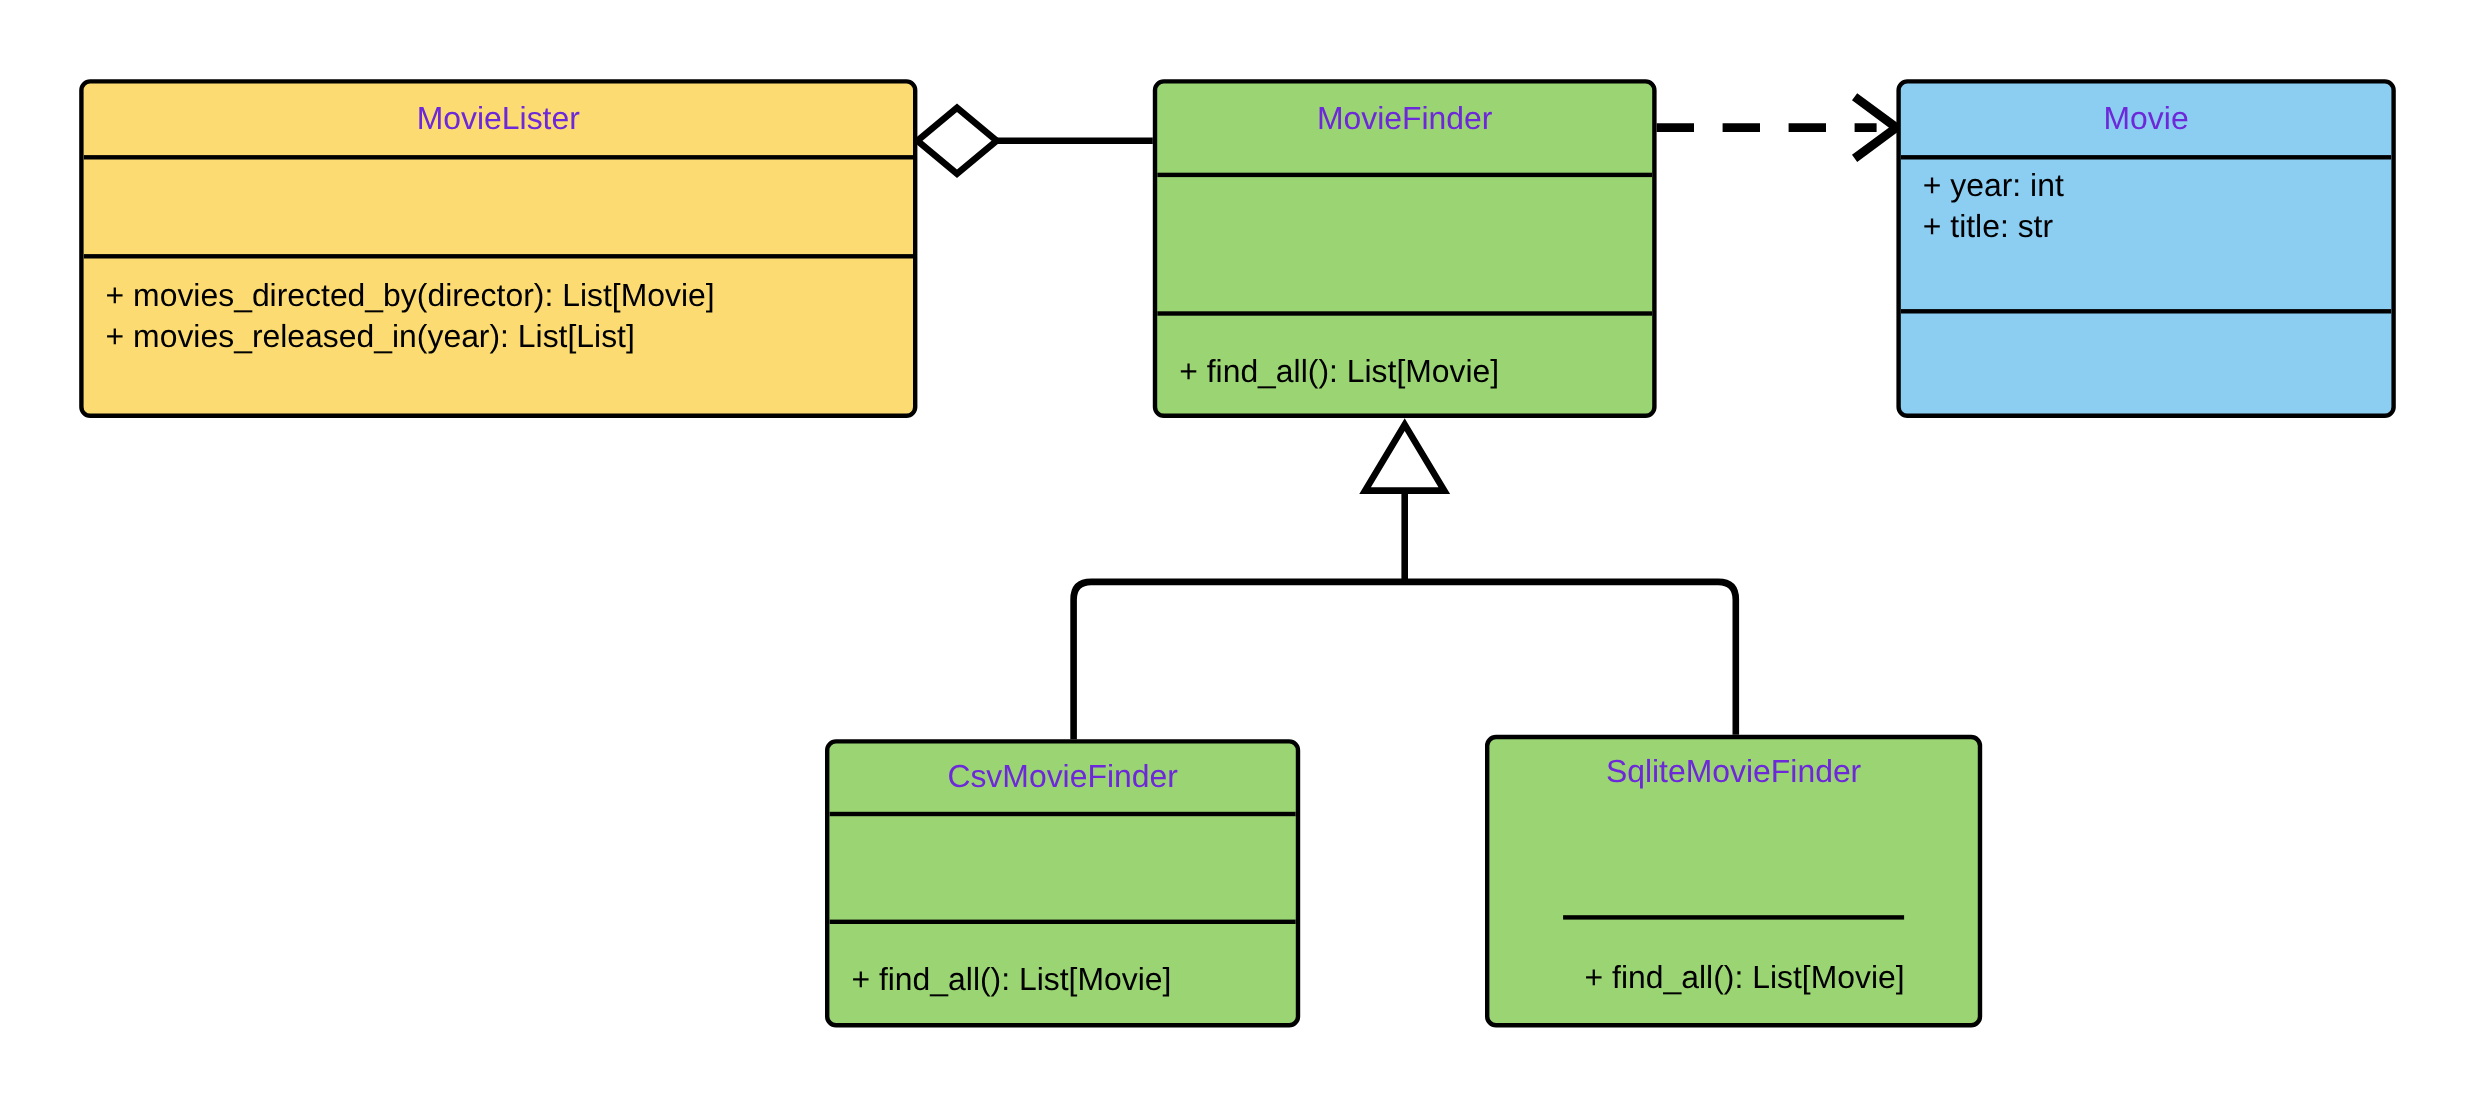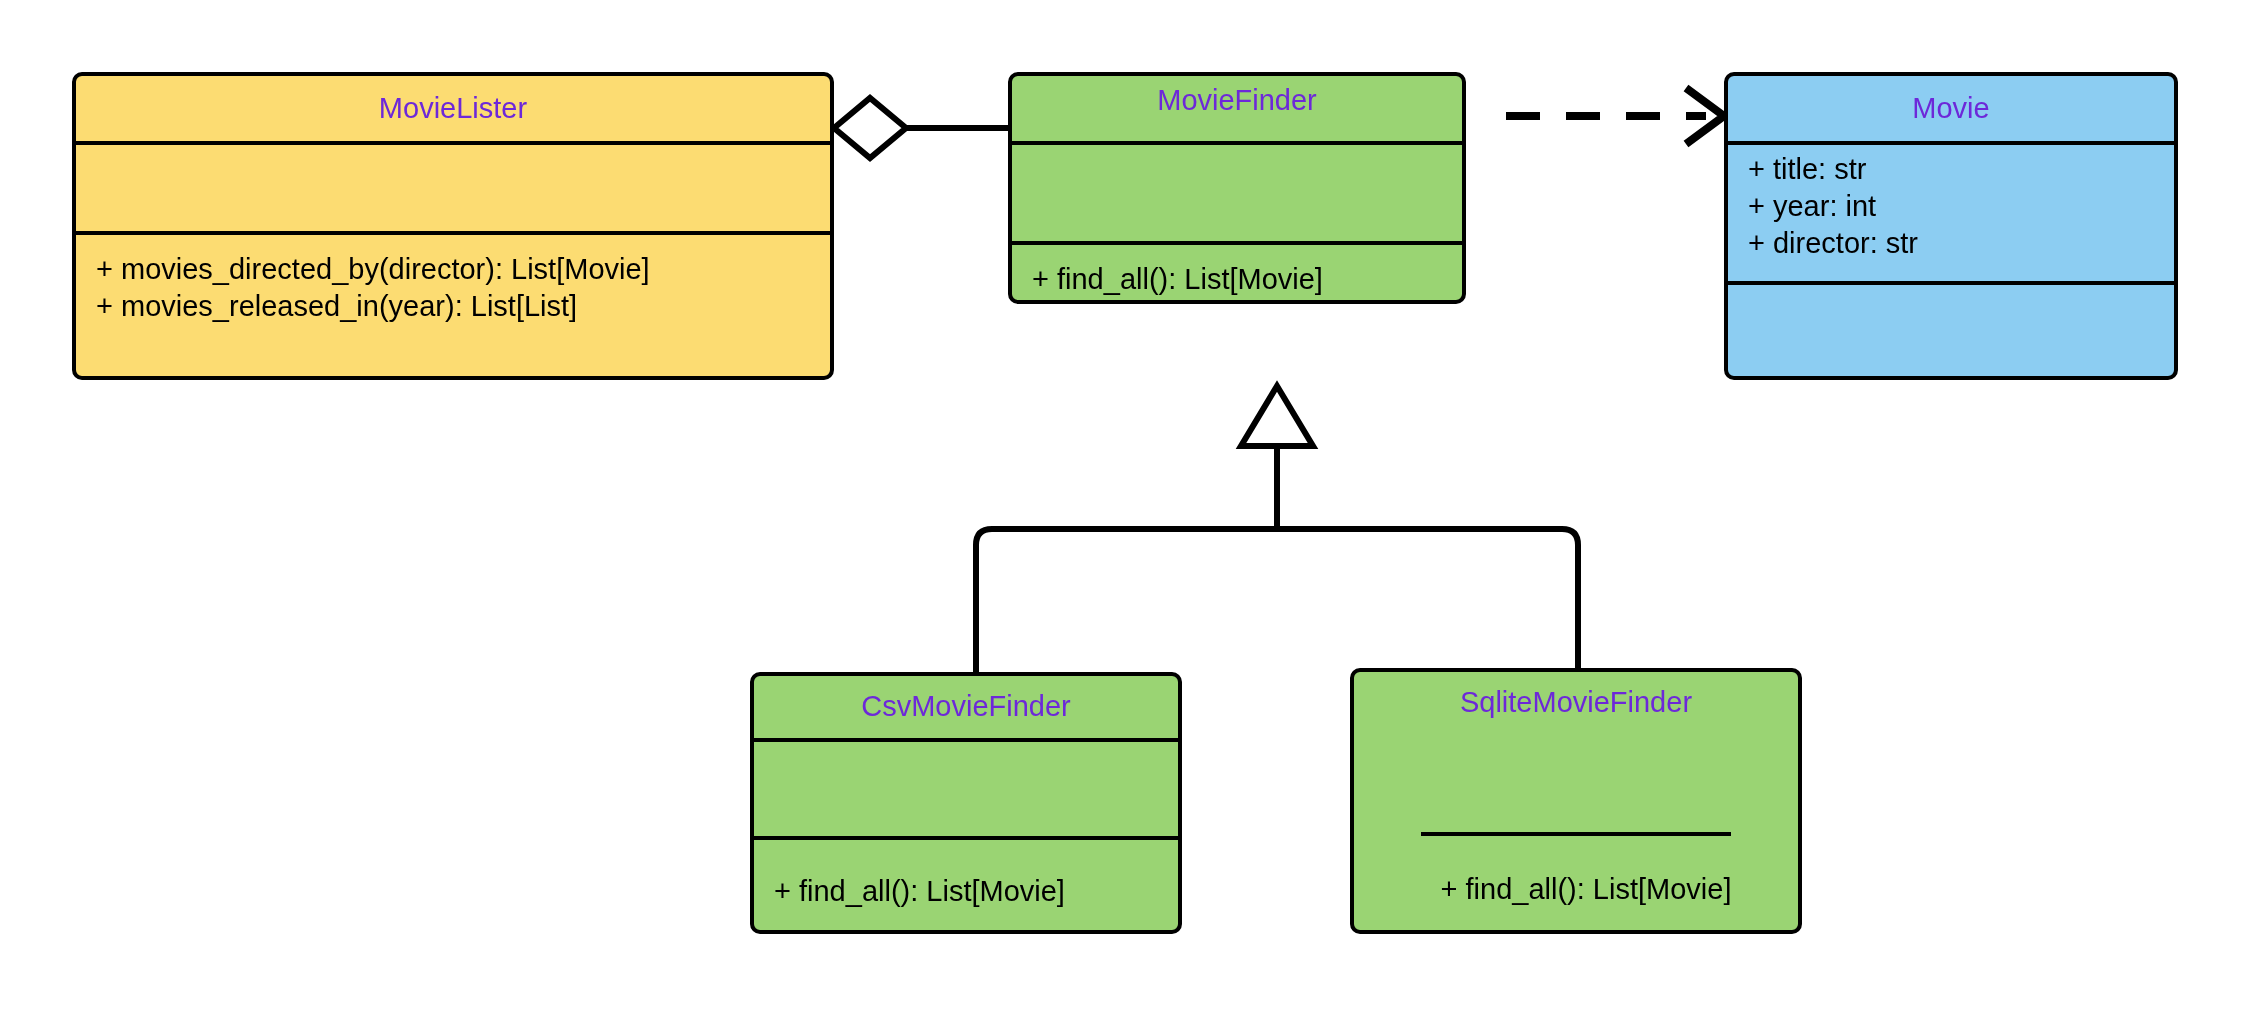--- a/index.html
+++ b/index.html
@@ -99,38 +99,37 @@
     <div class="compartment name-cmp" style="height:65px;">
       <div class="class-name">MovieLister</div>
     </div>
     <div class="compartment divided" style="height:90px;"></div>
     <div class="compartment divided members-cmp" style="flex:1;">
       <div class="member-line">+ movies_directed_by(director): List[Movie]</div>
       <div class="member-line">+ movies_released_in(year): List[List]</div>
     </div>
   </div>
 
-  <div class="uml-class" style="left:1008px; top:72px; width:458px; height:232px; background:#9ad473;gap:16px;">
+  <div class="uml-class" style="left:1048px; top:72px; width:458px; height:308px; background:#9ad473;gap:16px;">
     <div class="compartment name-cmp" style="height:65px;">
       <div class="class-name">MovieFinder</div>
     </div>
     <div class="compartment divided" style="height:110px;"></div>
     <div class="compartment divided members-cmp" style="flex:1; justify-content:center;">
       <div class="member-line">+ find_all(): List[Movie]</div>
     </div>
   </div>
 
   <div class="uml-class" style="left:1724px; top:72px; width:454px; height:308px; background:#8ccdf2;">
     <div class="compartment name-cmp" style="height:65px;">
       <div class="class-name">Movie</div>
     </div>
     <div class="compartment divided members-cmp" style="height:140px; justify-content:flex-start; padding-top:6px;">
+      <div class="member-line">+ year: int</div>
       <div class="member-line">+ title: str</div>
-      <div class="member-line">+ year: int</div>
-      <div class="member-line">+ director: str</div>
     </div>
     <div class="compartment divided" style="flex:1;"></div>
   </div>
 
   <div class="uml-class" style="left:750px; top:672px; width:432px; height:262px; background:#9ad473;">
     <div class="compartment name-cmp" style="height:62px;">
       <div class="class-name">CsvMovieFinder</div>
     </div>
     <div class="compartment divided" style="height:98px;"></div>
     <div class="compartment divided members-cmp" style="flex:1; justify-content:center;">

